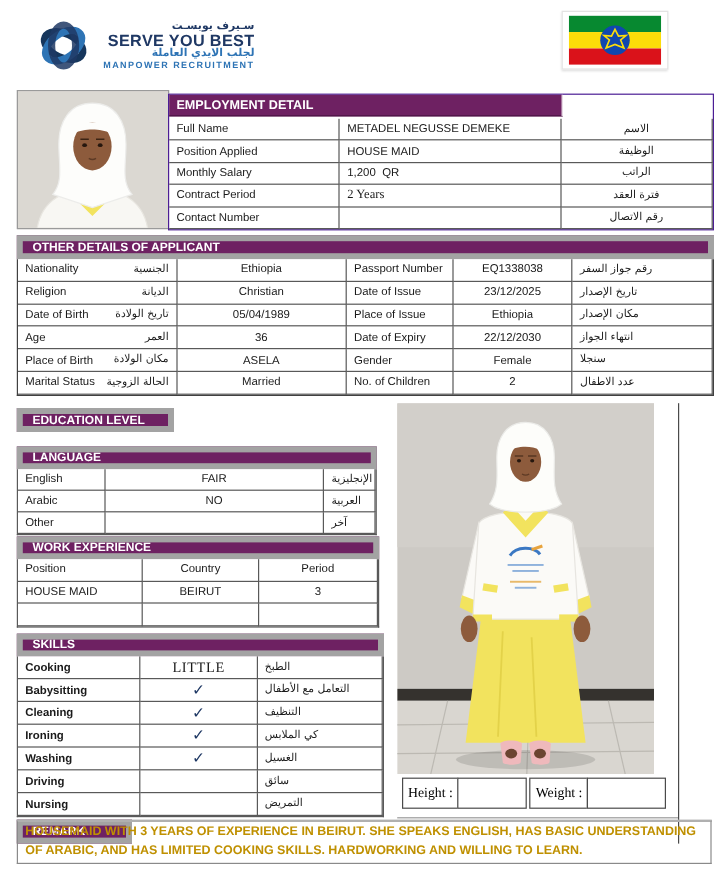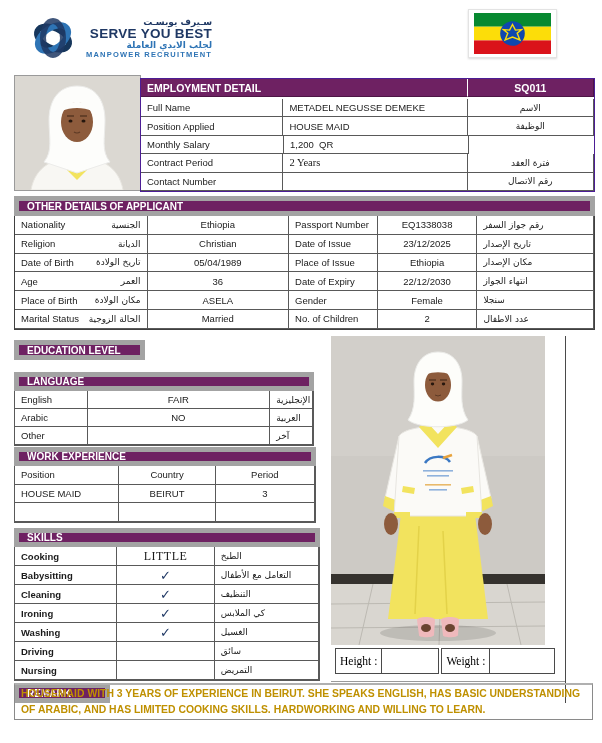--- a/index.html
+++ b/index.html
@@ -139,35 +139,35 @@
       <ellipse cx="55.5" cy="45" rx="2" ry="1.6" fill="#26170E"></ellipse>
       <ellipse cx="68.5" cy="45" rx="2" ry="1.6" fill="#26170E"></ellipse>
       <path d="M52,40 L59,40 M65,40 L72,40" stroke="#3C2414" stroke-width="1.2"></path>
       <path d="M59,56 Q62,58 65,56" stroke="#5D3A25" stroke-width="1.2" fill="none"></path>
     </svg>
   </div>
 
   <div class="tbl emp">
     <div class="trow hdr">
       <div class="cell hw1">EMPLOYMENT DETAIL</div>
-      <div class="cell cw3 c" style="border-right:1px solid #4d1545;">SQ011</div>
     </div>
     <div class="trow">
       <div class="cell cw1">Full Name</div>
       <div class="cell cw2">METADEL NEGUSSE DEMEKE</div>
       <div class="cell cw3 c ar">الاسم</div>
     </div>
     <div class="trow">
       <div class="cell cw1">Position Applied</div>
       <div class="cell cw2">HOUSE MAID</div>
       <div class="cell cw3 c ar">الوظيفة</div>
     </div>
     <div class="trow">
       <div class="cell cw1">Monthly Salary</div>
       <div class="cell cw2">1,200  QR</div>
+      <div class="cell cw3 c ar">الراتب</div>
     </div>
     <div class="trow">
       <div class="cell cw1">Contract Period</div>
       <div class="cell cw2 serifv">2 Years</div>
       <div class="cell cw3 c ar">فترة العقد</div>
     </div>
     <div class="trow">
       <div class="cell cw1">Contact Number</div>
       <div class="cell cw2"></div>
       <div class="cell cw3 c ar">رقم الاتصال</div>

